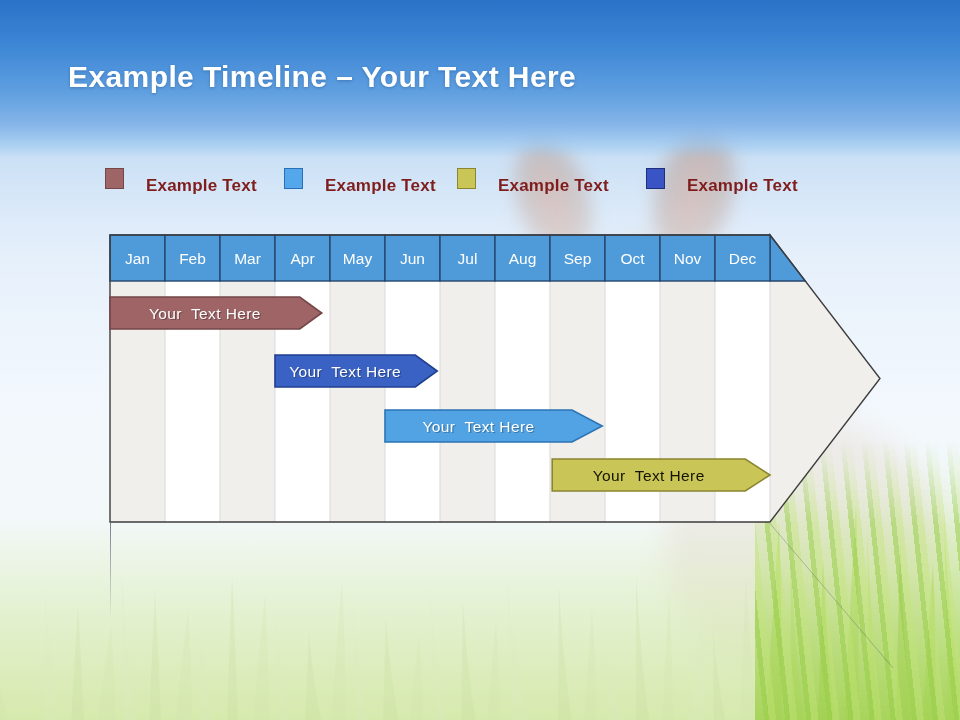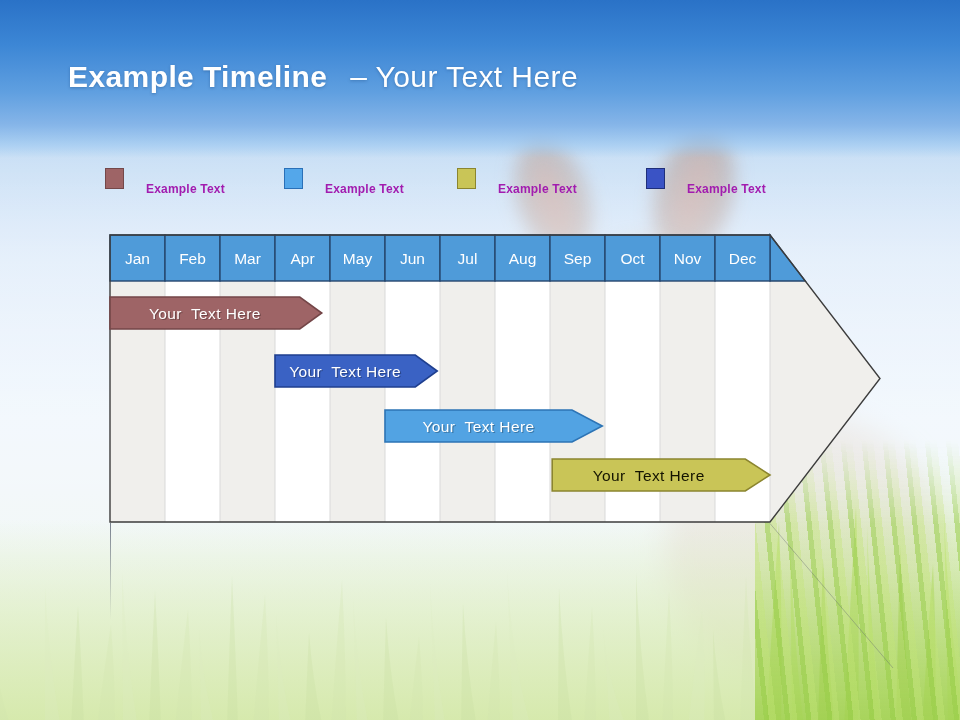--- a/index.html
+++ b/index.html
@@ -50,31 +50,31 @@
     background:linear-gradient(to bottom,
       #2a72c7 0%, #3c86d5 28%, #5f9fe0 58%, #84b4e8 78%,
       rgba(150,197,240,.55) 92%, rgba(170,212,246,0) 100%);
   }
   .title{
     position:absolute; left:68px; top:60px; color:#ffffff;
     font-size:30px; letter-spacing:.4px; white-space:nowrap;
     text-shadow:0 1px 3px rgba(20,60,110,.35);
   }
   .title .bold{font-weight:700;}
-  .title .rest{font-weight:400; margin-left:23px;}
+  .title .rest{font-weight:700; margin-left:9px;}
   
   .legend{position:absolute; left:0; top:0;}
   .legend-item{position:absolute; top:166px; height:26px;}
   .legend-swatch{
     position:absolute; left:0; top:2px; width:19px; height:21px;
     border:1.6px solid #555; box-sizing:border-box; display:inline-block;
   }
   .legend-label{
-    position:absolute; left:41px; top:16px; font-size:12px; font-weight:700;
-    color:#a21caf; white-space:nowrap; letter-spacing:.2px;
+    position:absolute; left:41px; top:10px; font-size:17px; font-weight:700;
+    color:#7f1d1d; white-space:nowrap; letter-spacing:.2px;
   }
   
   .timeline-svg{position:absolute; left:100px; top:225px;}
   .month-label{font:15.5px "Liberation Sans", sans-serif; fill:#ffffff;}
   .bar-label{font:15.5px "Liberation Sans", sans-serif; letter-spacing:.4px; white-space:pre;}
   .bar-label-shadow{font:15.5px "Liberation Sans", sans-serif; letter-spacing:.4px; white-space:pre; fill:rgba(0,0,0,.28);}
   .table-left-tail{
     position:absolute; left:110px; top:523px; width:1px; height:97px;
     background:linear-gradient(to bottom, rgba(55,65,85,.65), rgba(55,65,85,0));
   }

